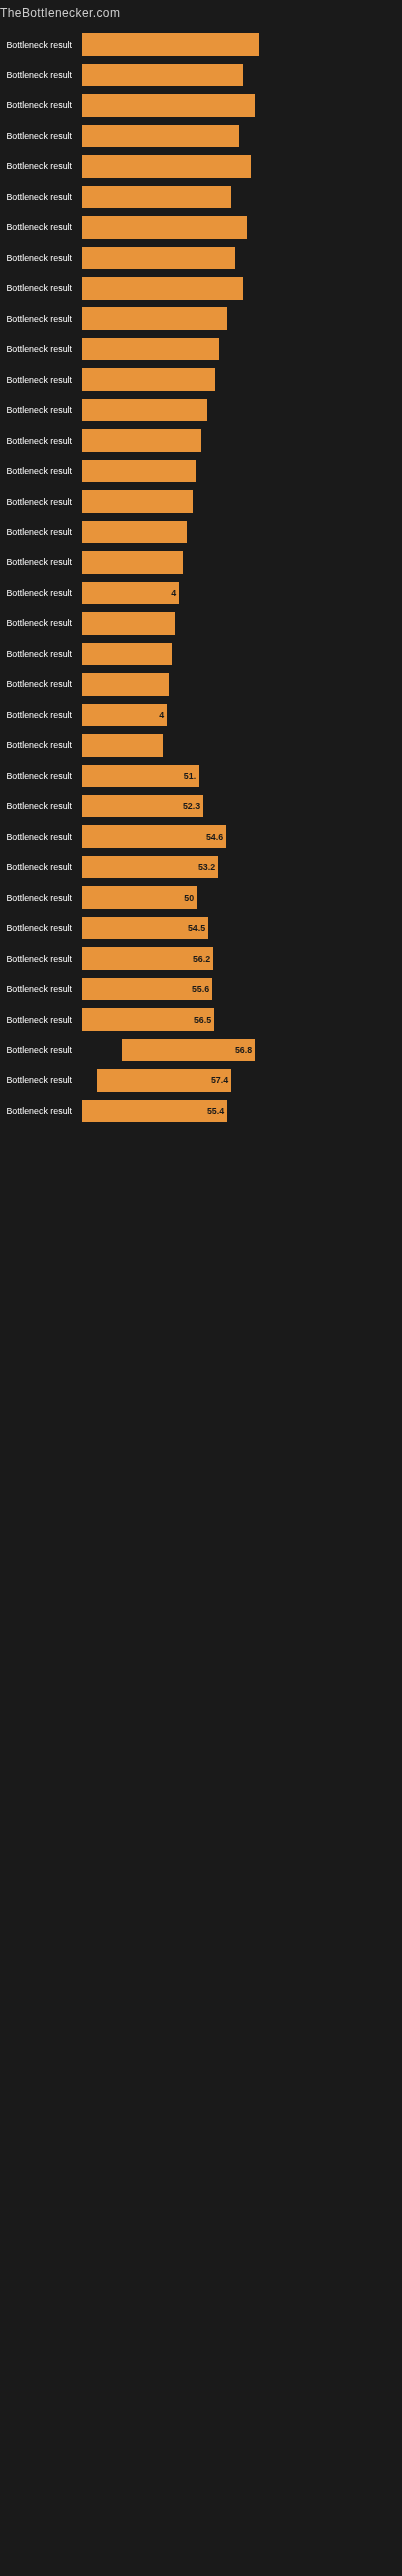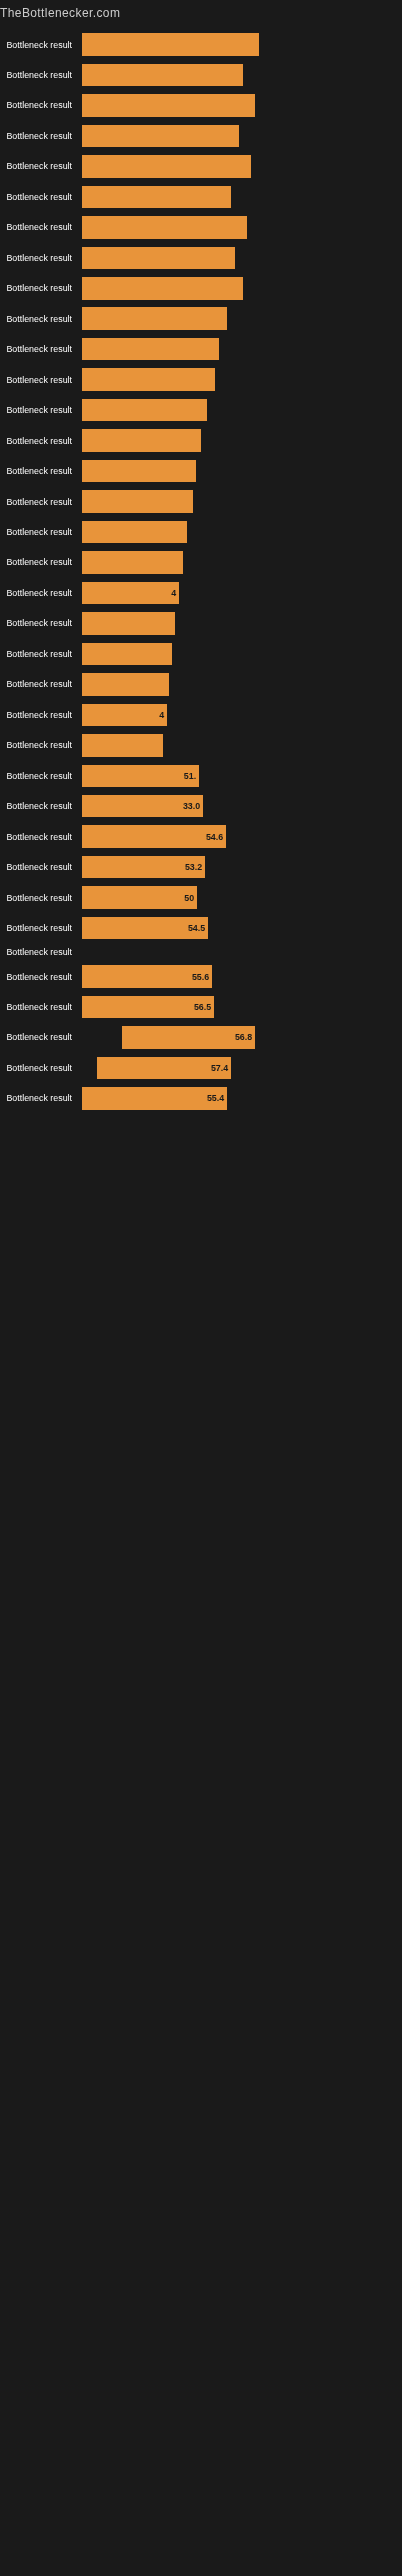--- a/index.html
+++ b/index.html
@@ -203,49 +203,52 @@
     </div>
     <div class="row">
       <span class="label">Bottleneck result</span>
       <div class="bar-container">
         <div class="bar" style="width: 117px;">51.</div>
       </div>
     </div>
     <div class="row">
       <span class="label">Bottleneck result</span>
       <div class="bar-container">
-        <div class="bar" style="width: 121px;">33.0</div>
+        <div class="bar" style="width: 121px;">52.3</div>
       </div>
     </div>
     <div class="row">
       <span class="label">Bottleneck result</span>
       <div class="bar-container">
         <div class="bar" style="width: 144px;">54.6</div>
       </div>
     </div>
     <div class="row">
       <span class="label">Bottleneck result</span>
       <div class="bar-container">
-        <div class="bar" style="width: 123px;">53.2</div>
+        <div class="bar" style="width: 136px;">53.2</div>
       </div>
     </div>
     <div class="row">
       <span class="label">Bottleneck result</span>
       <div class="bar-container">
         <div class="bar" style="width: 115px;">50</div>
       </div>
     </div>
     <div class="row">
       <span class="label">Bottleneck result</span>
       <div class="bar-container">
         <div class="bar" style="width: 126px;">54.5</div>
       </div>
     </div>
     <div class="row">
       <span class="label">Bottleneck result</span>
+      <div class="bar-container">
+        <div class="bar" style="width: 131px;">56.2</div>
+      </div>
     </div>
     <div class="row">
       <span class="label">Bottleneck result</span>
       <div class="bar-container">
         <div class="bar" style="width: 130px;">55.6</div>
       </div>
     </div>
     <div class="row">
       <span class="label">Bottleneck result</span>
       <div class="bar-container">

